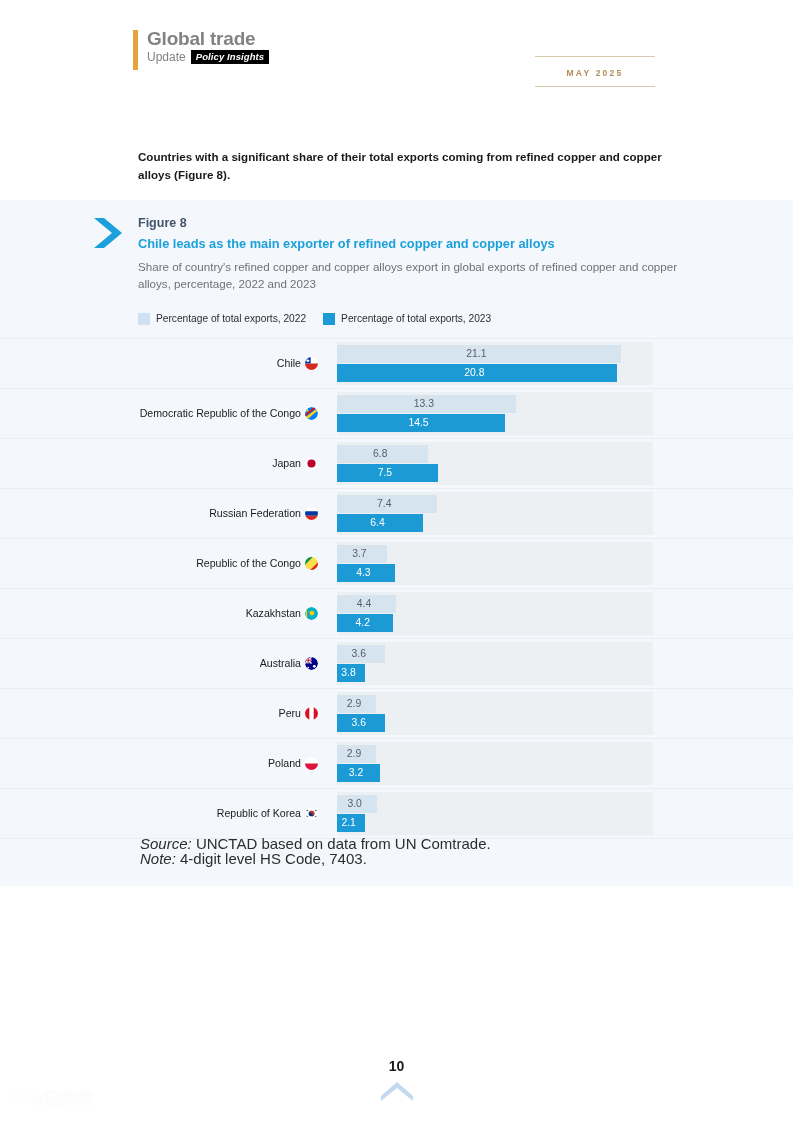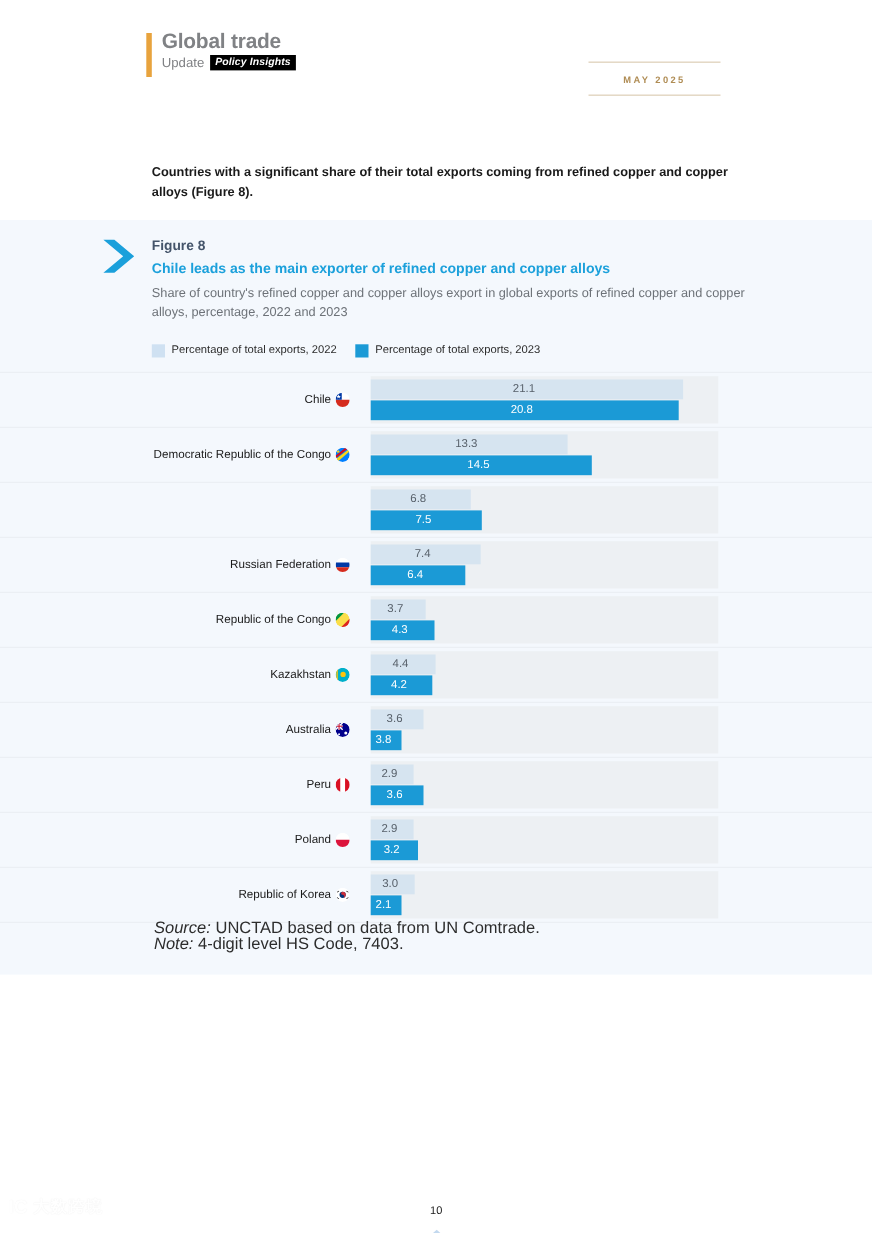--- a/index.html
+++ b/index.html
@@ -263,25 +263,24 @@
 
   
   .footer {
     position: absolute;
     left: 0;
     top: 1060px;
     width: 793px;
     text-align: center;
   }
   .page-num {
-    font-size: 10px;
-    font-weight: normal;
+    font-size: 14px;
+    font-weight: bold;
     color: #1a1a1a;
     line-height: 12px;
-    margin-top: 36px;
   }
   .up-chevron {
     margin-top: 8px;
     display: inline-block;
   }
 
   
   .watermark {
     position: absolute;
     left: 8px;
@@ -381,27 +380,34 @@
                 <circle cx="8" cy="8" r="8" fill="#007fff"></circle>
                 <path d="M0 13L16 1v3L2 16H0z" fill="#f7d618"></path>
                 <path d="M0 12L15 0h-4L0 9z" fill="#ce1021"></path>
                 <polygon points="3,2 3.6,3.6 5.2,3.6 3.9,4.6 4.4,6.2 3,5.2 1.6,6.2 2.1,4.6 0.8,3.6 2.4,3.6" fill="#f7d618"></polygon>
               </svg></span>
           </div>
           <div class="bars">
             <div class="bar bar-2022" style="width: 178.843px;">
               <span class="bar-val">13.3</span>
             </div>
-            <div class="bar bar-2023" style="width: 201px;">
+            <div class="bar bar-2023" style="width: 168px;">
               <span class="bar-val">14.5</span>
             </div>
           </div>
         </div>
         <div class="row">
           <div class="row-band"></div>
+          <div class="row-label">
+            <span>Japan</span>
+            <span class="flag"><svg viewBox="0 0 16 16">
+                <circle cx="8" cy="8" r="8" fill="#fff"></circle>
+                <circle cx="8" cy="8" r="5" fill="#bc002d"></circle>
+              </svg></span>
+          </div>
           <div class="bars">
             <div class="bar bar-2022" style="width: 91.4383px;">
               <span class="bar-val">6.8</span>
             </div>
             <div class="bar bar-2023" style="width: 100.851px;">
               <span class="bar-val">7.5</span>
             </div>
           </div>
         </div>
         <div class="row">

